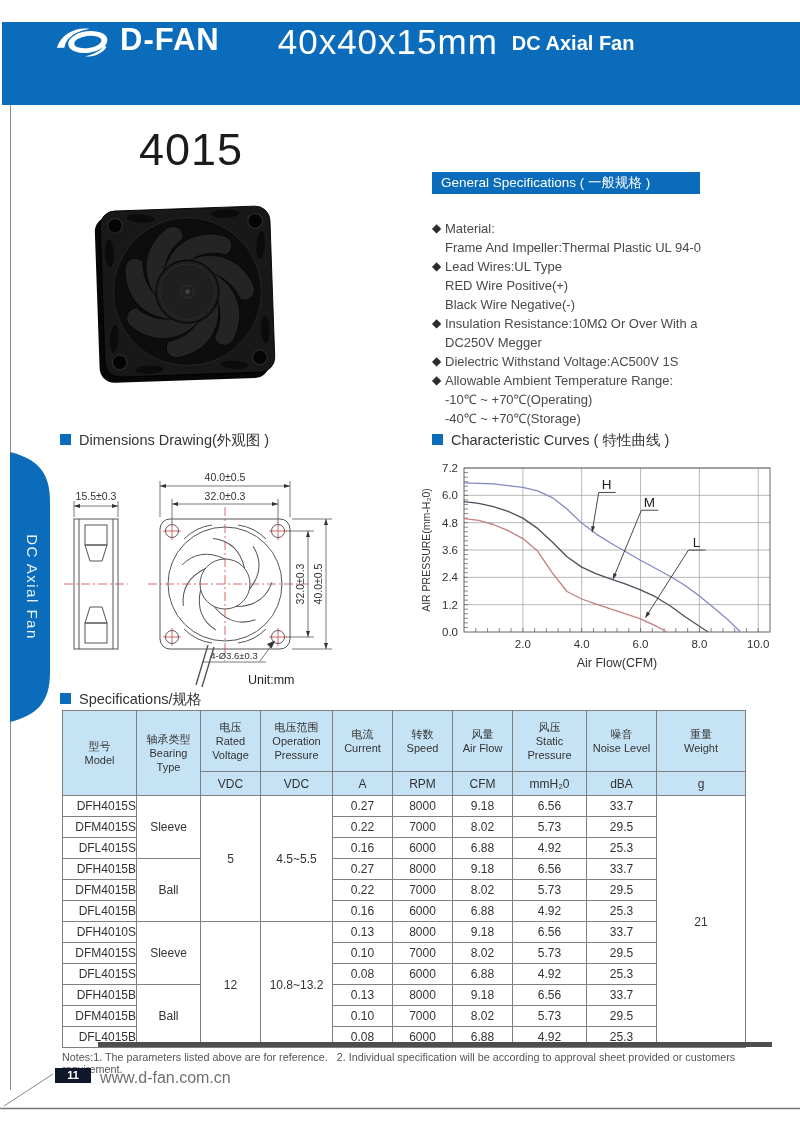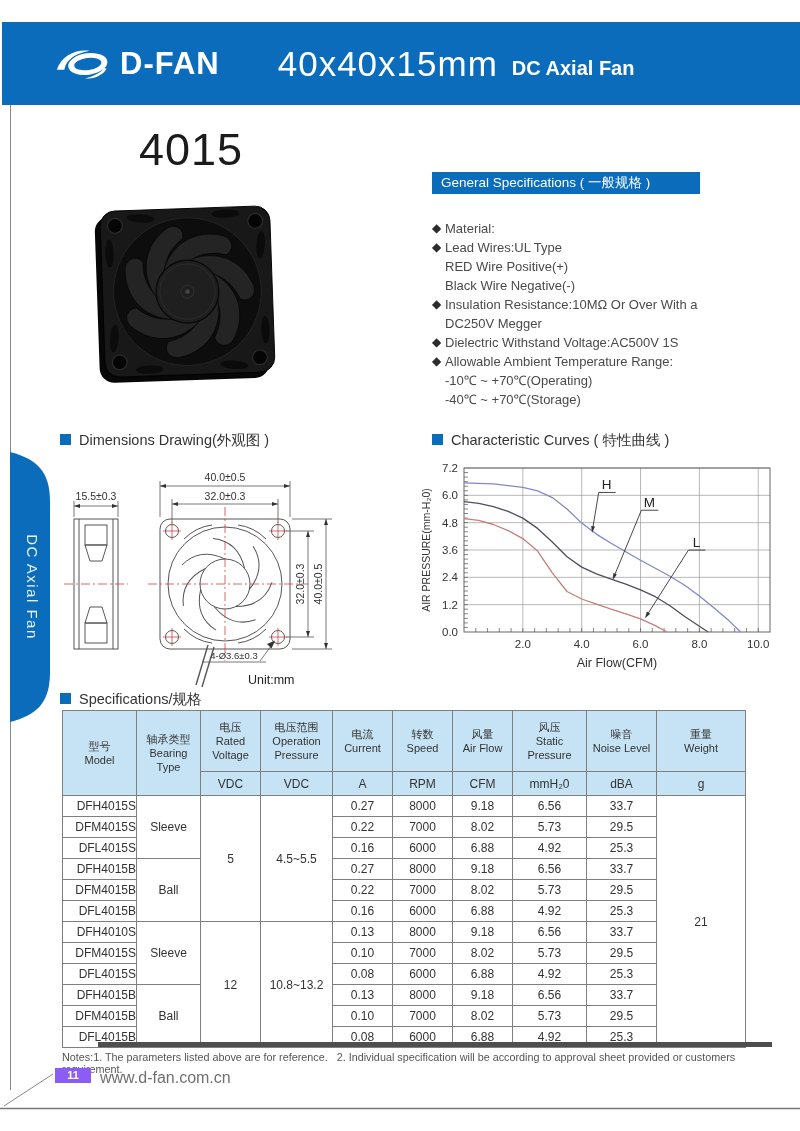--- a/index.html
+++ b/index.html
@@ -4,21 +4,21 @@
 <style>
   html,body{margin:0;padding:0}
   body{width:800px;height:1131px;position:relative;background:#fff;overflow:hidden;
        font-family:"Liberation Sans",sans-serif;color:#333}
   svg text{font-family:"Liberation Sans",sans-serif}
 
   .frame-svg{position:absolute;left:0;top:0;pointer-events:none}
 
   
   .topbar{position:absolute;left:2px;top:22px;right:0;height:83px;background:#0a6cbb;
-          display:flex;align-items:center;color:#fff}
+          display:flex;color:#fff}
   .logo{margin-left:52px;flex:none}
   .brand{font-size:31px;font-weight:bold;letter-spacing:1px;margin-left:4px}
   .size-title{font-size:35px;font-weight:400;margin-left:58px;letter-spacing:1px}
   .subtitle{font-size:20px;font-weight:bold;margin-left:14px;margin-top:10px}
 
   .model-heading{position:absolute;left:139px;top:124px;font-size:45px;color:#1b1b1b;letter-spacing:1px}
 
   
   .sidetab{position:absolute;left:10px;top:452px;width:44px;height:270px}
   .sidetab svg{position:absolute;left:0;top:0}
@@ -49,21 +49,21 @@
   .spec-table th,.spec-table td{border:1px solid #7f7f7f;text-align:center;padding:0;overflow:hidden}
   .spec-table thead th{background:#c6e3f5;font-weight:normal}
   .spec-table .h1 th{height:60px;vertical-align:middle}
   .spec-table .h2 th{height:23px}
   .zh,.en{font-size:11px;line-height:14px}
   .spec-table tbody td{height:20px;background:#fff}
   td.mdl{text-align:right;padding-left:11px}
 
   .sep-bar{position:absolute;left:98px;top:1042px;width:674px;height:5px;background:#4e4e4e}
   .notes{position:absolute;left:62px;top:1051px;width:710px;font-size:10.8px;color:#555;white-space:pre-wrap}
-  .pagenum{position:absolute;left:55px;top:1068px;width:36px;height:15px;background:#8b5cf6;color:#fff;
+  .pagenum{position:absolute;left:55px;top:1068px;width:36px;height:15px;background:#0f172a;color:#fff;
            font-size:11px;font-weight:bold;text-align:center;line-height:15px}
   .website{position:absolute;left:100px;top:1069px;font-size:16px;color:#707070}
 </style>
 </head>
 <body>
 
 <svg class="frame-svg" width="800" height="1131">
   <line x1="10.5" y1="105" x2="10.5" y2="1090" stroke="#888" stroke-width="1"></line>
   <line x1="53" y1="1074" x2="4" y2="1106" stroke="#888" stroke-width="1"></line>
   <line x1="0" y1="1108.5" x2="800" y2="1108.5" stroke="#777" stroke-width="1.5"></line>
@@ -131,20 +131,24 @@
   <circle cx="176" cy="22" r="8" fill="#050505" stroke="#2f2f2f" stroke-width="1.2"></circle>
   <circle cx="24" cy="170" r="8" fill="#050505" stroke="#2f2f2f" stroke-width="1.2"></circle>
   <circle cx="176" cy="170" r="8" fill="#050505" stroke="#2f2f2f" stroke-width="1.2"></circle>
 </svg>
 
 <section class="gspecs">
   <div class="gs-title">General Specifications ( 一般规格 )</div>
   <div class="gs-line">
       <span class="gs-bullet">◆</span>
       <span>Material:</span>
+    </div>
+  <div class="gs-line">
+      <span class="gs-bullet"></span>
+      <span>Frame And Impeller:Thermal Plastic UL 94-0</span>
     </div>
   <div class="gs-line">
       <span class="gs-bullet">◆</span>
       <span>Lead Wires:UL Type</span>
     </div>
   <div class="gs-line">
       <span class="gs-bullet"></span>
       <span>RED Wire Positive(+)</span>
     </div>
   <div class="gs-line">

